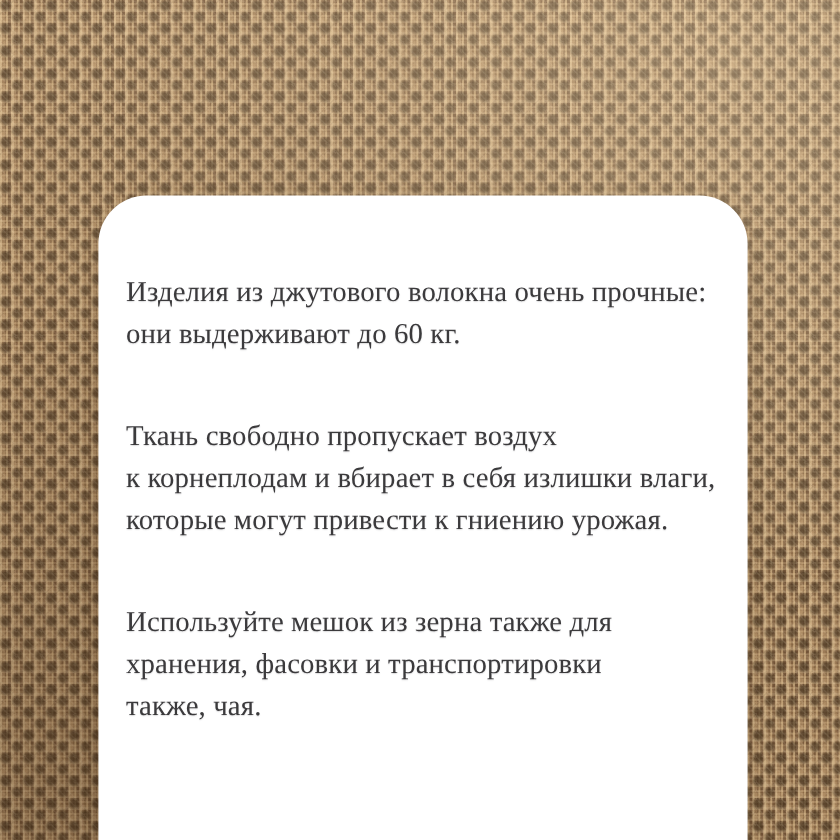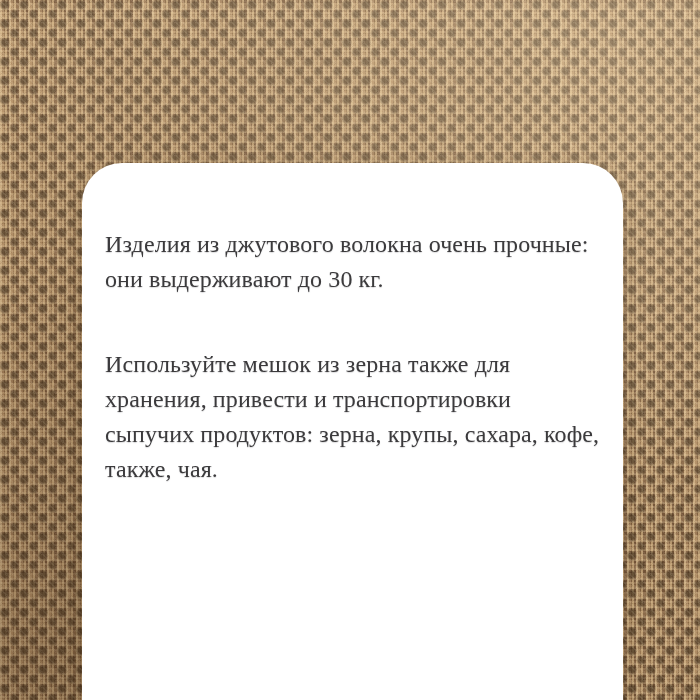--- a/index.html
+++ b/index.html
@@ -77,24 +77,28 @@
 <body>
 
 <div class="burlap">
   <div class="burlap-shade"></div>
 </div>
 
 <div class="card">
 
   <p class="para">
     <span class="line">Изделия из джутового волокна очень прочные:</span>
-    <span class="line">они выдерживают до 30 кг.</span>
+    <span class="line">они выдерживают до 60 кг.</span>
   </p>
 
+  <p class="para">
+    <span class="line">Ткань свободно пропускает воздух</span>
+    <span class="line">к корнеплодам и вбирает в себя излишки влаги,</span>
+    <span class="line">которые могут привести к гниению урожая.</span>
+  </p>
 
   <p class="para">
     <span class="line">Используйте мешок из зерна также для</span>
-    <span class="line">хранения, привести и транспортировки</span>
-    <span class="line">сыпучих продуктов: зерна, крупы, сахара, кофе,</span>
+    <span class="line">хранения, фасовки и транспортировки</span>
     <span class="line">также, чая.</span>
   </p>
 
 </div>
 
 </body></html>

